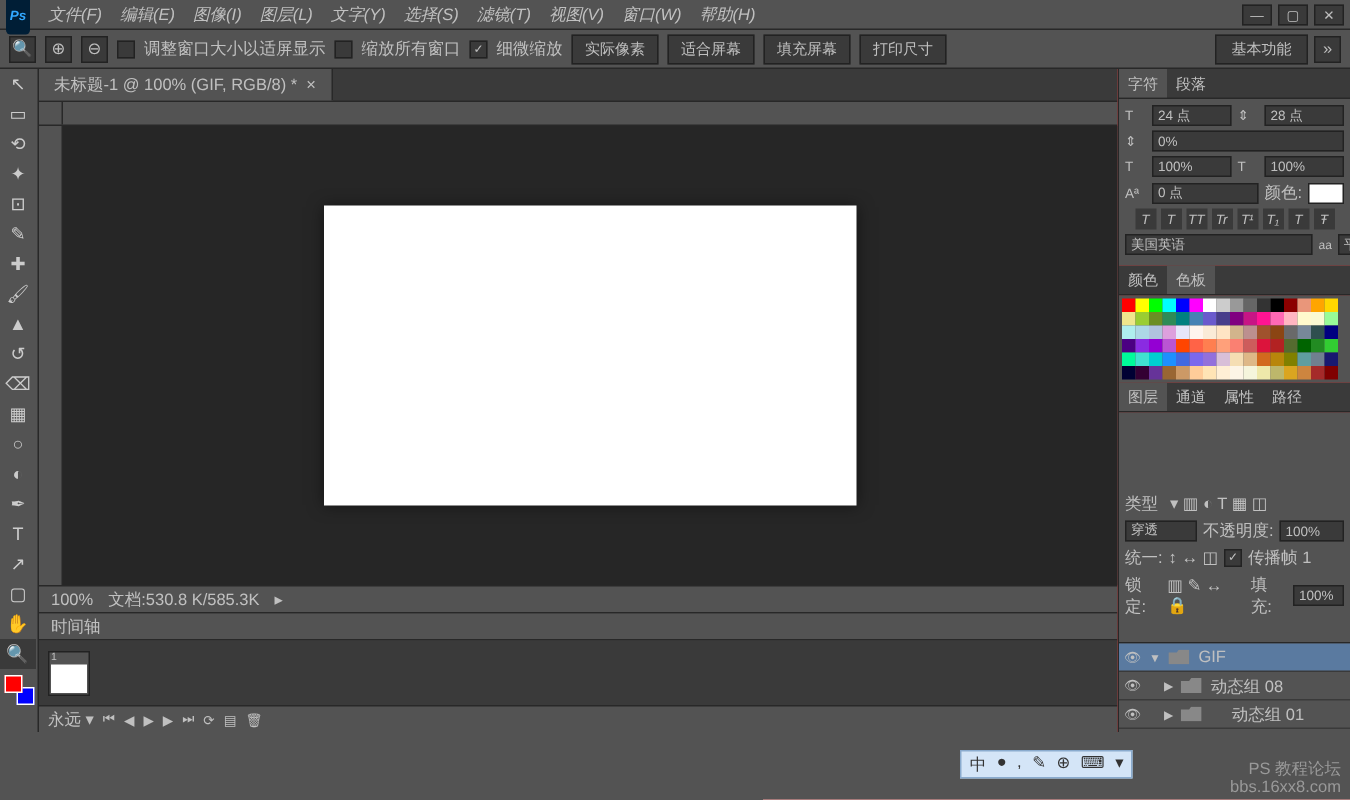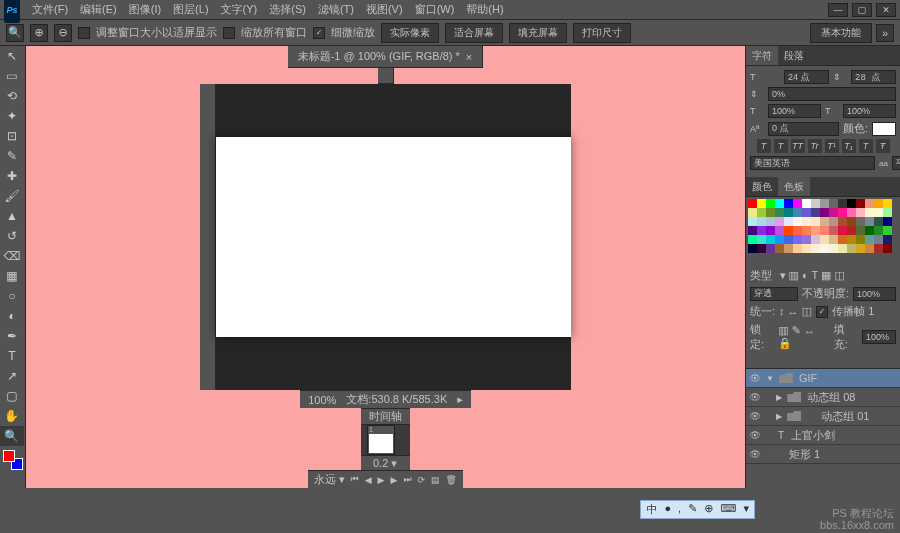--- a/index.html
+++ b/index.html
@@ -1,35 +1,35 @@
 <!DOCTYPE html>
 <html><head>
 <meta charset="utf-8">
 <style>
 * { margin: 0; padding: 0; box-sizing: border-box; font-family: "Microsoft YaHei", sans-serif; font-size: 11px; }
 body { width: 900px; height: 533px; background: #535353; color: #c0c0c0; overflow: hidden; position: relative; }
 .menubar { height: 20px; background: #535353; display: flex; align-items: center; padding: 0 4px; border-bottom: 1px solid #282828; }
 .ps-logo { width: 16px; height: 27px; background: #001e36; border-radius: 3px; color: #31a8ff; font-weight: bold; font-size: 9px; display: flex; align-items: center; justify-content: center; margin-right: 6px; font-style: italic; }
-.menubar span { padding: 2px 6px; cursor: default; }
+.menubar span { padding: 2px 6px; cursor: default; font-style: italic; }
 .win-controls { margin-left: auto; display: flex; gap: 4px; }
 .win-btn { width: 20px; height: 14px; background: #3a3a3a; border: 1px solid #222; display: flex; align-items: center; justify-content: center; font-size: 9px; }
 .optbar { height: 26px; background: #535353; display: flex; align-items: center; padding: 0 6px; gap: 6px; border-bottom: 1px solid #282828; }
 .opt-icon { width: 18px; height: 18px; background: #3a3a3a; border: 1px solid #222; display: flex; align-items: center; justify-content: center; }
 .opt-checkbox { width: 12px; height: 12px; background: #3a3a3a; border: 1px solid #222; display: inline-flex; align-items: center; justify-content: center; font-size: 8px; }
 .opt-btn { padding: 2px 8px; background: #3a3a3a; border: 1px solid #222; font-size: 10px; }
 .right-workspace { margin-left: auto; display: flex; align-items: center; gap: 4px; }
 .ws-btn { padding: 2px 10px; background: #3a3a3a; border: 1px solid #222; font-size: 10px; }
 .main { display: flex; height: 442px; }
 .toolbar { width: 26px; background: #535353; border-right: 1px solid #282828; display: flex; flex-direction: column; }
 .tool { width: 24px; height: 20px; display: flex; align-items: center; justify-content: center; color: #ccc; font-size: 12px; }
 .tool.active { background: #3a3a3a; }
 .fg-bg { position: relative; width: 20px; height: 20px; margin: 4px auto; }
 .fg { position: absolute; width: 12px; height: 12px; background: #f00; border: 1px solid #fff; top: 0; left: 0; z-index: 2; }
 .bg { position: absolute; width: 12px; height: 12px; background: #00f; border: 1px solid #fff; bottom: 0; right: 0; }
-.doc-area { flex: 1; background: #fca5a5; display: flex; flex-direction: column; align-items: center; }
+.doc-area { flex: 1; background: #fca5a5; display: flex; flex-direction: column; }
 .doc-tab-bar { height: 22px; display: flex; background: #3a3a3a; border-bottom: 1px solid #282828; }
 .doc-tab { padding: 3px 10px; background: #535353; border-right: 1px solid #282828; font-size: 10px; display: flex; align-items: center; gap: 6px; }
 .ruler-h { height: 16px; background: #535353; border-bottom: 1px solid #282828; display: flex; }
 .ruler-corner { width: 16px; border-right: 1px solid #282828; }
 .ruler-ticks { flex: 1; position: relative; }
 .canvas-row { flex: 1; display: flex; }
 .ruler-v { width: 16px; background: #535353; border-right: 1px solid #282828; }
 .canvas-wrap { flex: 1; background: #262626; display: flex; align-items: center; justify-content: center; position: relative; }
 .canvas { width: 355px; height: 200px; background: #fff; box-shadow: 0 0 10px rgba(0,0,0,.5); }
 .status { height: 18px; background: #535353; border-top: 1px solid #282828; display: flex; align-items: center; padding: 0 8px; gap: 10px; font-size: 10px; }
@@ -47,21 +47,21 @@
 .panel-body { padding: 4px; background: #535353; }
 .char-row { display: flex; align-items: center; gap: 4px; margin-bottom: 3px; font-size: 9px; }
 .char-input { flex: 1; background: #3a3a3a; border: 1px solid #222; padding: 1px 3px; font-size: 9px; color: #c0c0c0; }
 .char-label { width: 14px; font-size: 9px; }
 .color-swatch { width: 24px; height: 14px; background: #fff; border: 1px solid #222; }
 .type-btns { display: flex; gap: 3px; justify-content: center; margin: 3px 0; }
 .type-btn { width: 14px; height: 14px; background: #3a3a3a; display: flex; align-items: center; justify-content: center; font-size: 9px; font-style: italic; }
 .swatches-grid { display: flex; flex-wrap: wrap; padding: 2px; background: #535353; }
 .sw { width: 9px; height: 9px; border: 0; }
 .layers-panel { flex: 1; display: flex; flex-direction: column; background: #535353; }
-.layers-opts { padding: 13px 4px; font-size: 9px; border-bottom: 1px solid #282828; }
+.layers-opts { padding: 13px 4px; font-size: 9px; border-bottom: 1px solid #282828; margin-top: 40px; }
 .layer-row { display: flex; align-items: center; height: 19px; border-bottom: 1px solid #3a3a3a; font-size: 10px; }
 .layer-row.sel { background: #5a7aa0; }
 .eye { width: 18px; text-align: center; font-size: 9px; }
 .layer-icon { width: 14px; height: 12px; background: #888; margin: 0 4px; }
 .layer-indent { width: 10px; }
 .folder-icon { width: 14px; height: 10px; background: #888; clip-path: polygon(0 20%,40% 20%,50% 0,100% 0,100% 100%,0 100%); display: inline-block; margin: 0 3px; }
 .arrow { font-size: 8px; margin: 0 2px; }
 .watermark { position: absolute; bottom: 2px; right: 6px; font-size: 10px; color: #999; text-align: right; line-height: 12px; }
 .ime-bar { position: absolute; bottom: 14px; right: 145px; background: #d4e5f7; border: 1px solid #8aabce; padding: 1px 3px; font-size: 10px; color: #333; display: flex; gap: 3px; }
 .ime-bar span { padding: 0 2px; }
@@ -161,23 +161,20 @@
     <div class="timeline">
       <div class="tl-header">
         <span>时间轴</span>
       </div>
       <div class="tl-body">
         <div class="frame">
           <div style="font-size:7px;text-align:left;padding:0 1px">1</div>
           <div class="frame-thumb"></div>
         </div>
       </div>
-      <div class="tl-footer">
-        <span style="margin-left:6px">0.2 ▾</span>
-      </div>
     </div>
     <div class="tl-footer" style="height:18px;border-top:1px solid #282828">
       <span>永远 ▾</span>
       <span class="tl-play">⏮</span>
       <span class="tl-play">◀</span>
       <span class="tl-play">▶</span>
       <span class="tl-play">▶</span>
       <span class="tl-play">⏭</span>
       <span class="tl-play">⟳</span>
       <span class="tl-play">▤</span>
@@ -186,23 +183,23 @@
   </div>
 
   <div class="panels">
     <div class="panel-tabs">
       <div class="panel-tab active">字符</div>
       <div class="panel-tab">段落</div>
     </div>
     <div class="panel-body">
       <div class="char-row">
         <span class="char-label">T</span>
-        <input class="char-input" style="width: 42px; margin-left: 16px;" value="24 点">
+        <input class="char-input" style="width: 42px;" value="24 点">
         <span class="char-label">⇕</span>
-        <input class="char-input" style="width: 42px; font-family: Liberation Mono, monospace;" value="28 点">
+        <input class="char-input" style="width: 42px;" value="28 点">
       </div>
       <div class="char-row">
         <span class="char-label">⇕</span>
         <input class="char-input" style="width: 42px;" value="0%">
       </div>
       <div class="char-row">
         <span class="char-label">T</span>
         <input class="char-input" style="width: 42px;" value="100%">
         <span class="char-label">T</span>
         <input class="char-input" style="width: 42px;" value="100%">
@@ -326,20 +323,26 @@
         <div class="sw" style="background: rgb(253, 245, 230);"></div>
         <div class="sw" style="background: rgb(245, 245, 220);"></div>
         <div class="sw" style="background: rgb(238, 232, 170);"></div>
         <div class="sw" style="background: rgb(189, 183, 107);"></div>
         <div class="sw" style="background: rgb(218, 165, 32);"></div>
         <div class="sw" style="background: rgb(205, 133, 63);"></div>
         <div class="sw" style="background: rgb(165, 42, 42);"></div>
         <div class="sw" style="background: rgb(128, 0, 0);"></div>
       </div>
 
+    <div class="panel-tabs">
+      <div class="panel-tab active">图层</div>
+      <div class="panel-tab">通道</div>
+      <div class="panel-tab">属性</div>
+      <div class="panel-tab">路径</div>
+    </div>
     <div class="layers-panel">
       <div class="layers-opts">
         <div class="char-row">
           <span>类型</span>
           <span style="margin-left:4px">▾ ▥ ◐ T ▦ ◫</span>
         </div>
         <div class="char-row">
           <input class="char-input" style="width: 48px;" value="穿透">
           <span>不透明度:</span>
           <input class="char-input" style="width: 34px;" value="100%">

